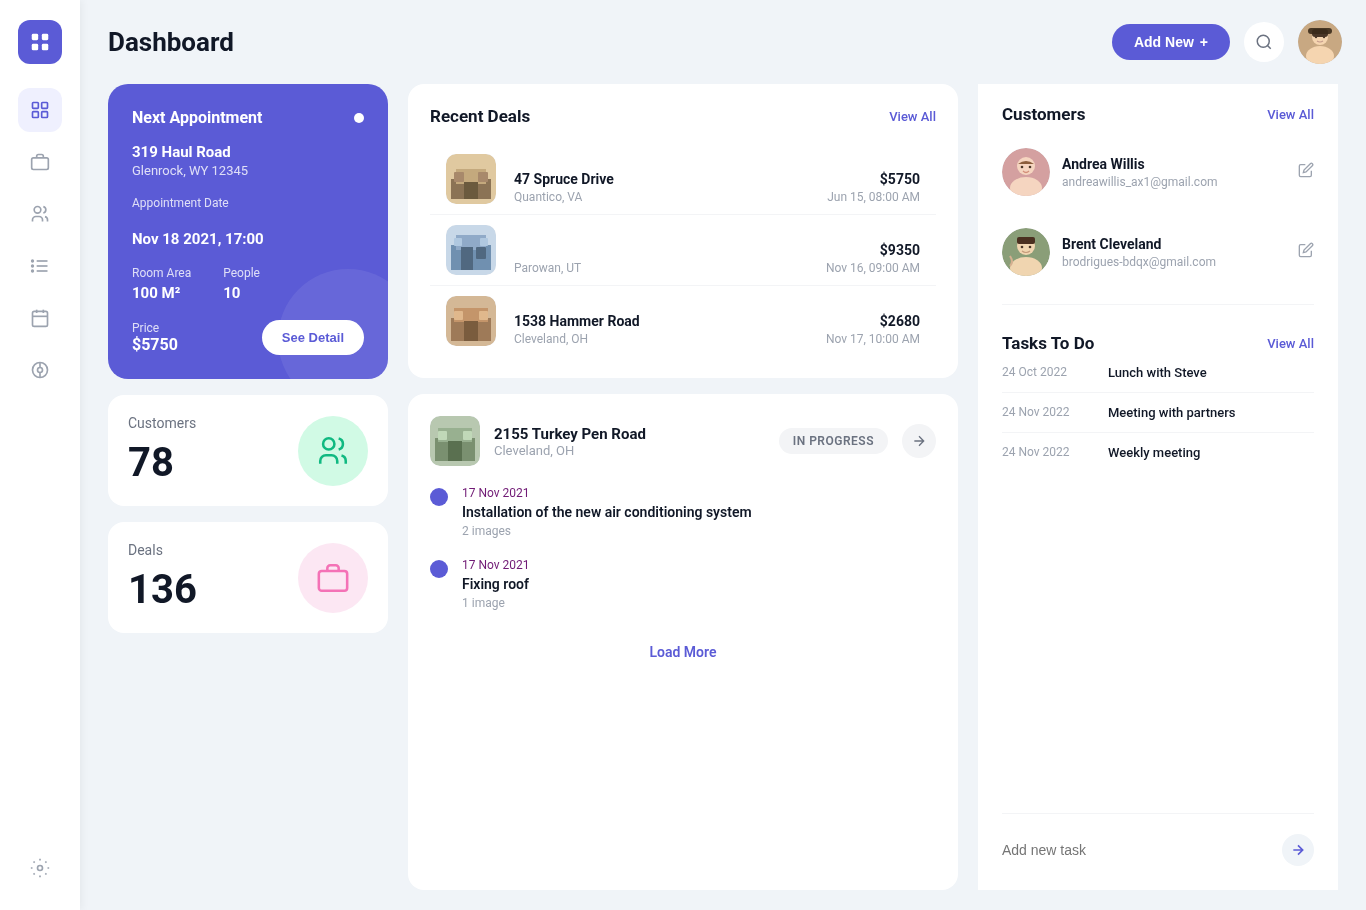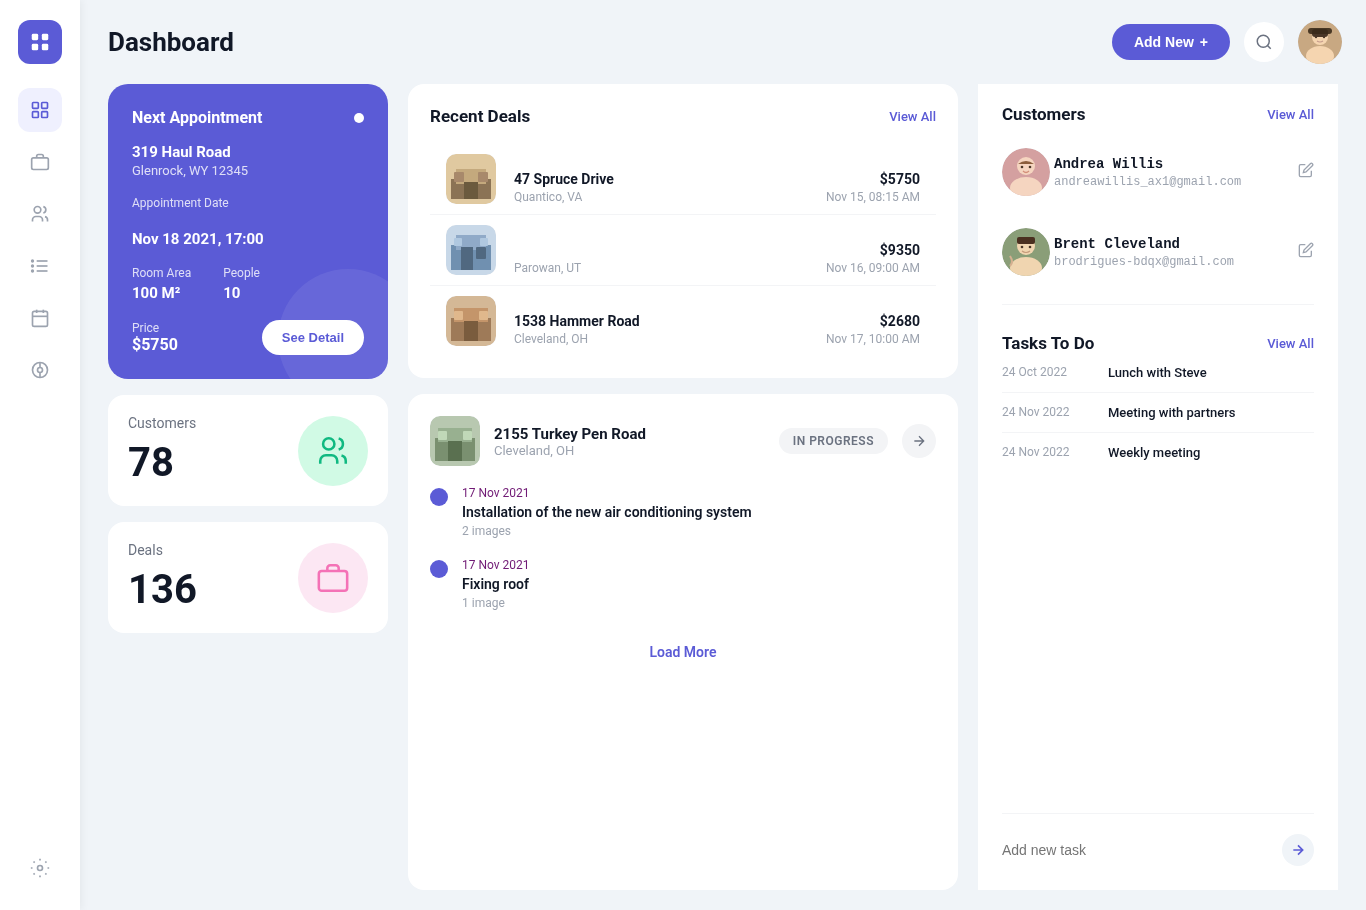--- a/index.html
+++ b/index.html
@@ -357,23 +357,22 @@
     .section-header {
       display: flex;
       align-items: center;
       justify-content: space-between;
     }
     .section-title { font-size: 17px; font-weight: 700; color: #111827; }
 
     .customer-item {
       display: flex;
       align-items: center;
-      gap: 4px;
+      gap: 12px;
       padding: 8px 0;
-      font-family: Liberation Mono, monospace;
     }
     .customer-avatar {
       width: 48px;
       height: 48px;
       border-radius: 50%;
       background: #e5e7eb;
       display: flex;
       align-items: center;
       justify-content: center;
       font-size: 22px;
@@ -606,21 +605,21 @@
               <rect x="8" y="18" width="10" height="10" fill="#a8896b" rx="1"></rect>
               <rect x="32" y="18" width="10" height="10" fill="#a8896b" rx="1"></rect>
             </svg>
           </div>
           <div class="deal-info">
             <div class="deal-name">47 Spruce Drive</div>
             <div class="deal-location">Quantico, VA</div>
           </div>
           <div class="deal-right">
             <div class="deal-price">$5750</div>
-            <div class="deal-date">Nov 15, 08:15 AM</div>
+            <div class="deal-date">Jun 15, 08:00 AM</div>
           </div>
         </div>
         <div class="deal-item">
           <div class="deal-thumb">
             <svg width="50" height="50" viewBox="0 0 50 50" xmlns="http://www.w3.org/2000/svg">
               <rect width="50" height="50" rx="10" fill="#c8d8e8"></rect>
               <rect x="5" y="20" width="40" height="25" fill="#7090b0"></rect>
               <rect x="10" y="10" width="30" height="15" fill="#90aac8"></rect>
               <rect x="15" y="22" width="12" height="23" fill="#506880"></rect>
               <rect x="30" y="22" width="10" height="12" fill="#506880" rx="1"></rect>

